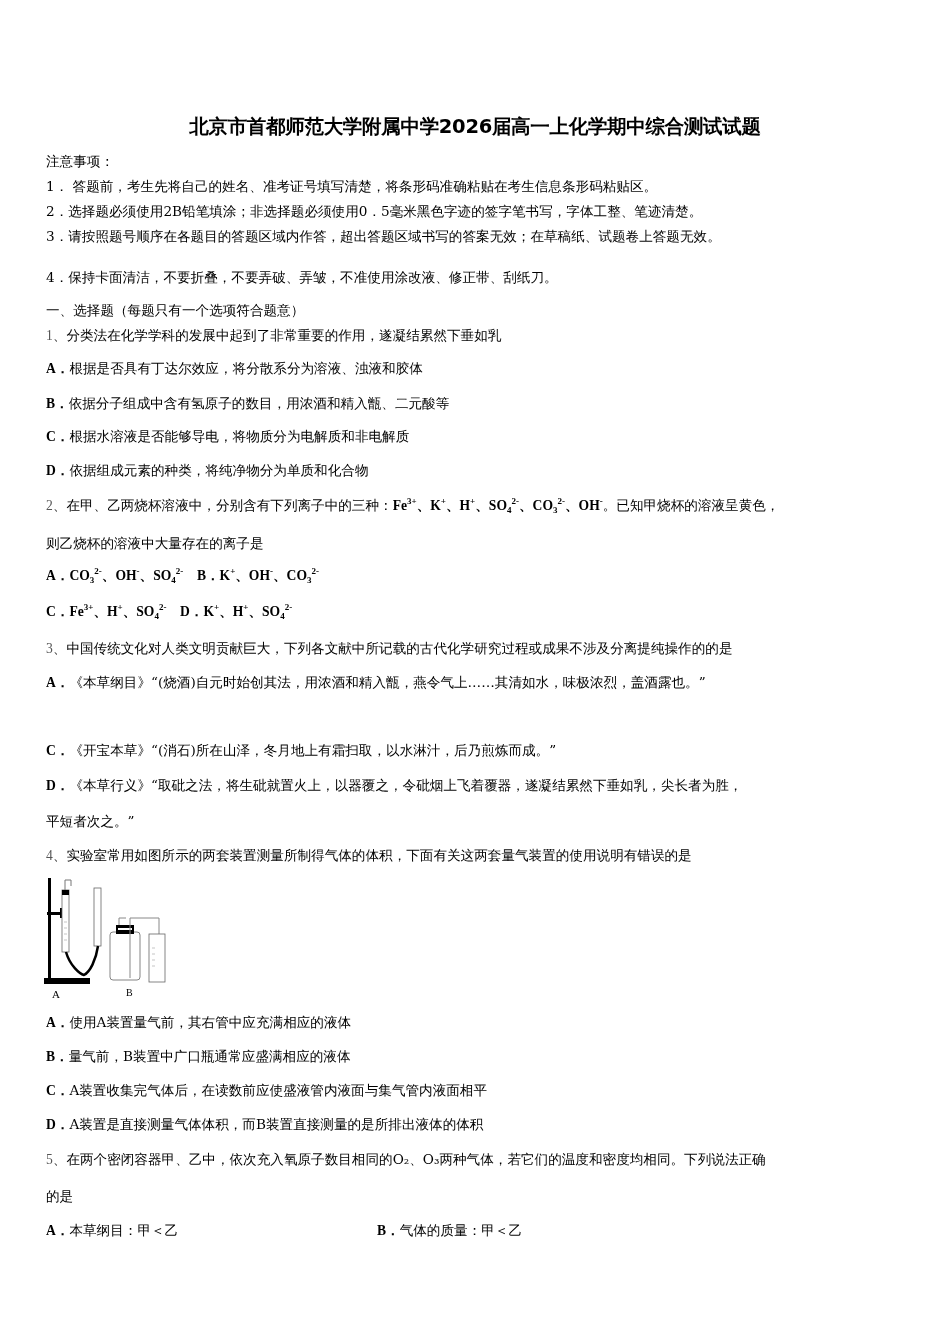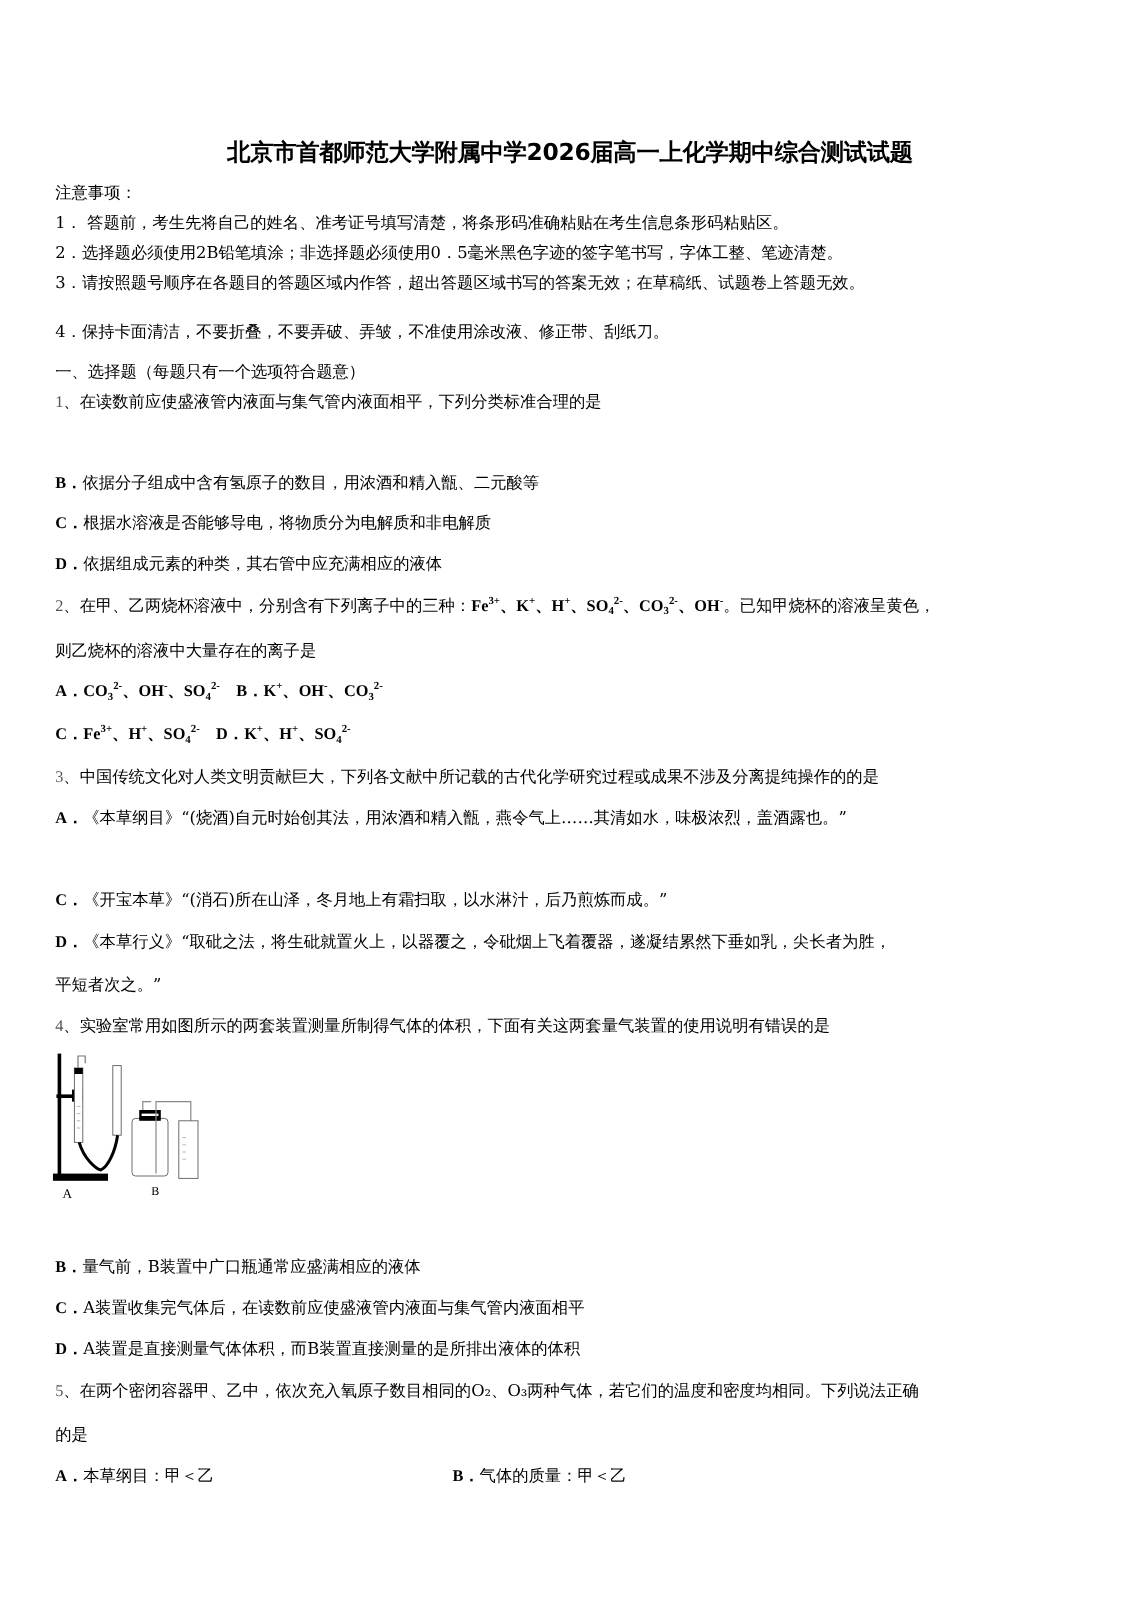--- a/index.html
+++ b/index.html
@@ -26,25 +26,26 @@
 
   <div class="line sm" style="top:152px">注意事项：</div>
   <div class="line sm" style="top:177px">1．  答题前，考生先将自己的姓名、准考证号填写清楚，将条形码准确粘贴在考生信息条形码粘贴区。</div>
   <div class="line sm" style="top:202px">2．选择题必须使用2B铅笔填涂；非选择题必须使用0．5毫米黑色字迹的签字笔书写，字体工整、笔迹清楚。</div>
   <div class="line sm" style="top:227px">3．请按照题号顺序在各题目的答题区域内作答，超出答题区域书写的答案无效；在草稿纸、试题卷上答题无效。</div>
   <div class="line sm" style="top:268px">4．保持卡面清洁，不要折叠，不要弄破、弄皱，不准使用涂改液、修正带、刮纸刀。</div>
 
   <div class="line sm" style="top:301px">一、选择题（每题只有一个选项符合题意）</div>
 
   <div class="line sm" style="top:326px">
-    <span class="num">1</span><span>、在读数前应使盛液管内液面与集气管内液面相平，下列分类标准合理的是</span>
+    <span class="num">1</span><span>、分类法在化学学科的发展中起到了非常重要的作用，遂凝结累然下垂如乳</span>
   </div>
+  <div class="line sm" style="top:359px"><span class="b">A．</span><span>根据是否具有丁达尔效应，将分散系分为溶液、浊液和胶体</span></div>
   <div class="line sm" style="top:394px"><span class="b">B．</span><span>依据分子组成中含有氢原子的数目，用浓酒和精入甑、二元酸等</span></div>
   <div class="line sm" style="top:427px"><span class="b">C．</span><span>根据水溶液是否能够导电，将物质分为电解质和非电解质</span></div>
-  <div class="line sm" style="top:461px"><span class="b">D．</span><span>依据组成元素的种类，其右管中应充满相应的液体</span></div>
+  <div class="line sm" style="top:461px"><span class="b">D．</span><span>依据组成元素的种类，将纯净物分为单质和化合物</span></div>
 
   <div class="line sm" style="top:496px">
     <span class="num">2</span><span>、在甲、乙两烧杯溶液中，分别含有下列离子中的三种：</span><span class="b">Fe<sup>3+</sup>、K<sup>+</sup>、H<sup>+</sup>、SO<sub>4</sub><sup>2-</sup>、CO<sub>3</sub><sup>2-</sup>、OH<sup>-</sup></span><span>。已知甲烧杯的溶液呈黄色，</span>
   </div>
   <div class="line sm" style="top:534px">则乙烧杯的溶液中大量存在的离子是</div>
   <div class="line sm b" style="top:567px">
     A．CO<sub>3</sub><sup>2-</sup>、OH<sup>-</sup>、SO<sub>4</sub><sup>2-</sup>&nbsp;&nbsp;&nbsp; B．K<sup>+</sup>、OH<sup>-</sup>、CO<sub>3</sub><sup>2-</sup>
   </div>
   <div class="line sm b" style="top:603px">
     C．Fe<sup>3+</sup>、H<sup>+</sup>、SO<sub>4</sub><sup>2-</sup>&nbsp;&nbsp;&nbsp; D．K<sup>+</sup>、H<sup>+</sup>、SO<sub>4</sub><sup>2-</sup>
@@ -88,20 +89,21 @@
 
       <rect x="105" y="60" width="16" height="48" fill="#fff" stroke="#666" stroke-width="0.8"></rect>
       <line x1="108" y1="74" x2="111" y2="74" stroke="#888" stroke-width="0.5"></line>
       <line x1="108" y1="80" x2="111" y2="80" stroke="#888" stroke-width="0.5"></line>
       <line x1="108" y1="86" x2="111" y2="86" stroke="#888" stroke-width="0.5"></line>
       <line x1="108" y1="92" x2="111" y2="92" stroke="#888" stroke-width="0.5"></line>
       <text x="82" y="122" font-size="10" font-family="Liberation Serif, serif">B</text>
     </svg>
   </div>
 
+  <div class="line sm" style="top:1013px"><span class="b">A．</span><span>使用A装置量气前，其右管中应充满相应的液体</span></div>
   <div class="line sm" style="top:1047px"><span class="b">B．</span><span>量气前，B装置中广口瓶通常应盛满相应的液体</span></div>
   <div class="line sm" style="top:1081px"><span class="b">C．</span><span>A装置收集完气体后，在读数前应使盛液管内液面与集气管内液面相平</span></div>
   <div class="line sm" style="top:1115px"><span class="b">D．</span><span>A装置是直接测量气体体积，而B装置直接测量的是所排出液体的体积</span></div>
 
   <div class="line sm" style="top:1150px"><span class="num">5</span><span>、在两个密闭容器甲、乙中，依次充入氧原子数目相同的O₂、O₃两种气体，若它们的温度和密度均相同。下列说法正确</span></div>
   <div class="line sm" style="top:1187px">的是</div>
   <div class="line sm" style="top:1221px"><span class="b">A．</span><span>本草纲目：甲＜乙</span></div>
   <div class="line sm" style="top:1221px; left:377px"><span class="b">B．</span><span>气体的质量：甲＜乙</span></div>
 
 </div>

